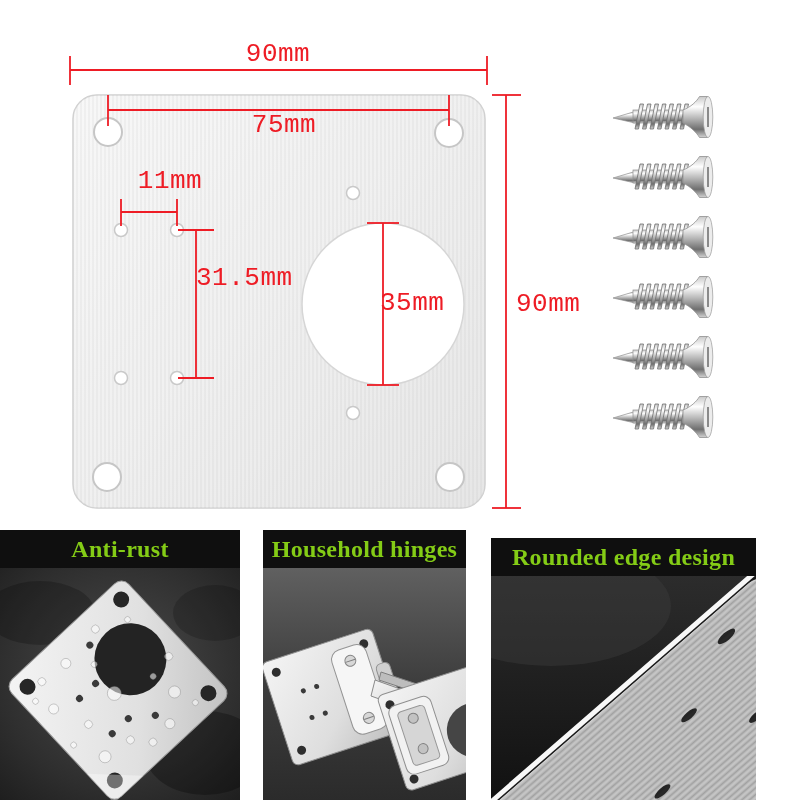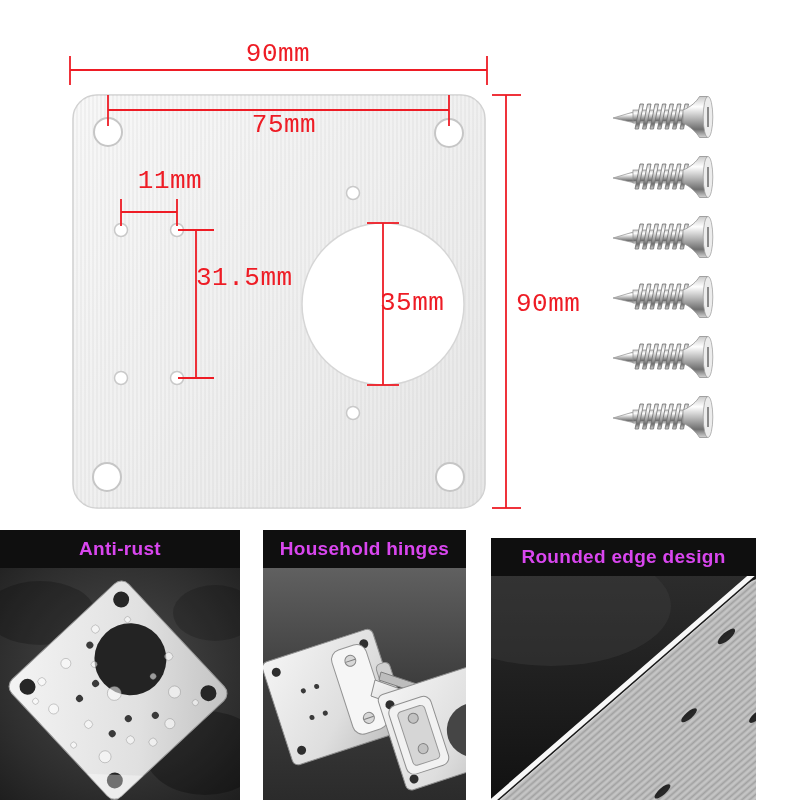--- a/index.html
+++ b/index.html
@@ -23,23 +23,24 @@
   .screw{width:106px;height:50px;}
   
   .panels{position:absolute;left:0;top:530px;width:800px;height:270px;display:flex;background:#fff;}
   .panel{height:270px;display:flex;flex-direction:column;overflow:hidden;}
   .panel-1{width:240px;}
   .panel-2{width:203px;}
   .panel-3{width:265px;margin-top:8px;}
   .panel-gap-a{width:23px;background:#fff;}
   .panel-gap-b{width:25px;background:#fff;}
   .panel-title{
-    height:38px;flex:0 0 38px;background:#0f0f0f;color:#d946ef;
-    font-size:19px;font-weight:600;display:flex;align-items:center;justify-content:center;
+    height:38px;flex:0 0 38px;background:#0f0f0f;color:#84cc16;
+    font-size:24px;font-weight:600;display:flex;align-items:center;justify-content:center;
     letter-spacing:0.3px;
+    font-family:Liberation Serif, serif;
   }
   .panel-photo{flex:1;position:relative;background:#222;}
   .panel-photo svg{display:block;}
 </style>
 </head>
 <body style="--accent: #ee1c25;">
 
 <div class="diagram-area">
   <svg class="diagram-svg" width="800" height="530" viewBox="0 0 800 530">
     <defs>

